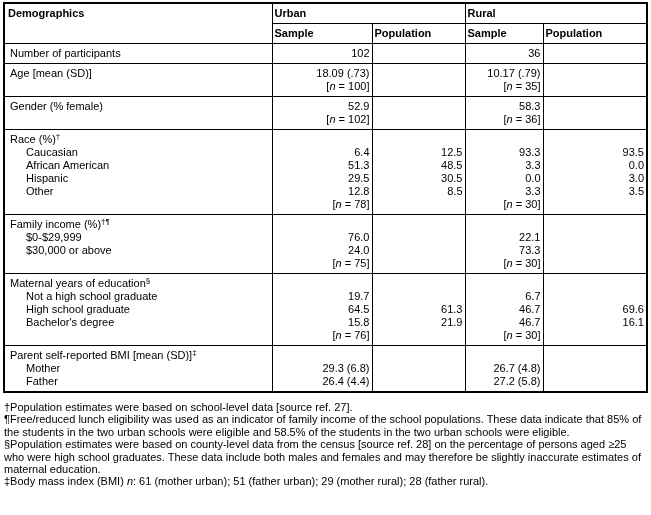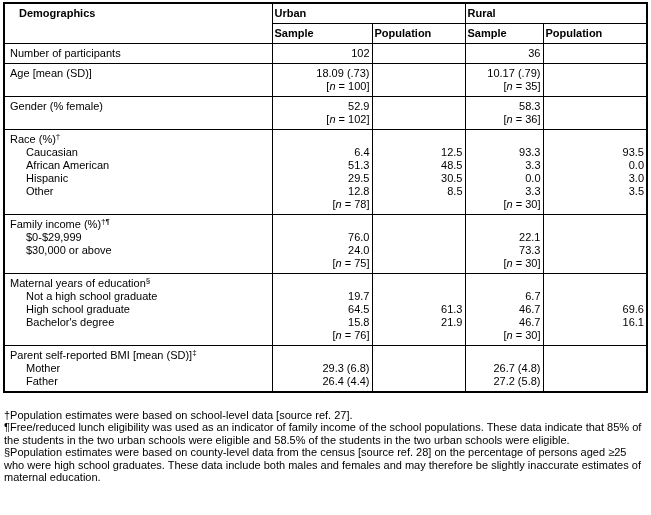--- a/index.html
+++ b/index.html
@@ -23,33 +23,33 @@
     border: 1px solid #000;
     vertical-align: top;
     box-sizing: border-box;
     padding: 3px 2px;
   }
   thead th {
     font-weight: bold;
     text-align: left;
     line-height: 13px;
   }
-  th.corner { text-align: left; padding-left: 14px; }
+  th.corner { text-align: left; padding-left: 3px; }
 
   tbody td { padding: 3px 2px 6px 2px; line-height: 13px; font-weight: normal; }
   td.label { text-align: left; padding-left: 5px; }
   td.val   { text-align: right; }
   .line { min-height: 13px; line-height: 13px; white-space: nowrap; }
   .line.indent { padding-left: 16px; }
   tbody tr.row-0 td { }
 
   sup { font-size: 8px; line-height: 0; vertical-align: 4px; }
   em  { font-style: italic; }
 
-  .footnotes { margin-top: 16px; padding-left: 1px; width: 645px; }
+  .footnotes { margin-top: 8px; padding-left: 1px; width: 645px; }
   .foot { line-height: 12.4px; }
 </style>
 </head>
 <body>
 
 <div class="page">
   <table class="demo-table">
     <colgroup>
       <col style="width:268px">
       <col style="width:100px">
@@ -226,14 +226,15 @@
             <div class="line">27.2 (5.8)</div>
           </td>
           <td class="val"></td>
         </tr>
       </tbody>
   </table>
   <div class="footnotes" id="footnotes">
       <div class="foot">†Population estimates were based on school-level data [source ref. 27].</div>
       <div class="foot">¶Free/reduced lunch eligibility was used as an indicator of family income of the school populations.  These data indicate that 85% of the students in the two urban schools were eligible and 58.5% of the students in the two urban schools were eligible.</div>
       <div class="foot">§Population estimates were based on county-level data from the census [source ref. 28] on the percentage of persons aged ≥25 who were high school graduates. These data include both males and females and may therefore be slightly inaccurate estimates of maternal education.</div>
+      <div class="foot">‡Body mass index (BMI) <em>n</em>: 61 (mother urban); 51 (father urban); 29 (mother rural); 28 (father rural).</div>
     </div>
 </div>
 
 </body></html>

